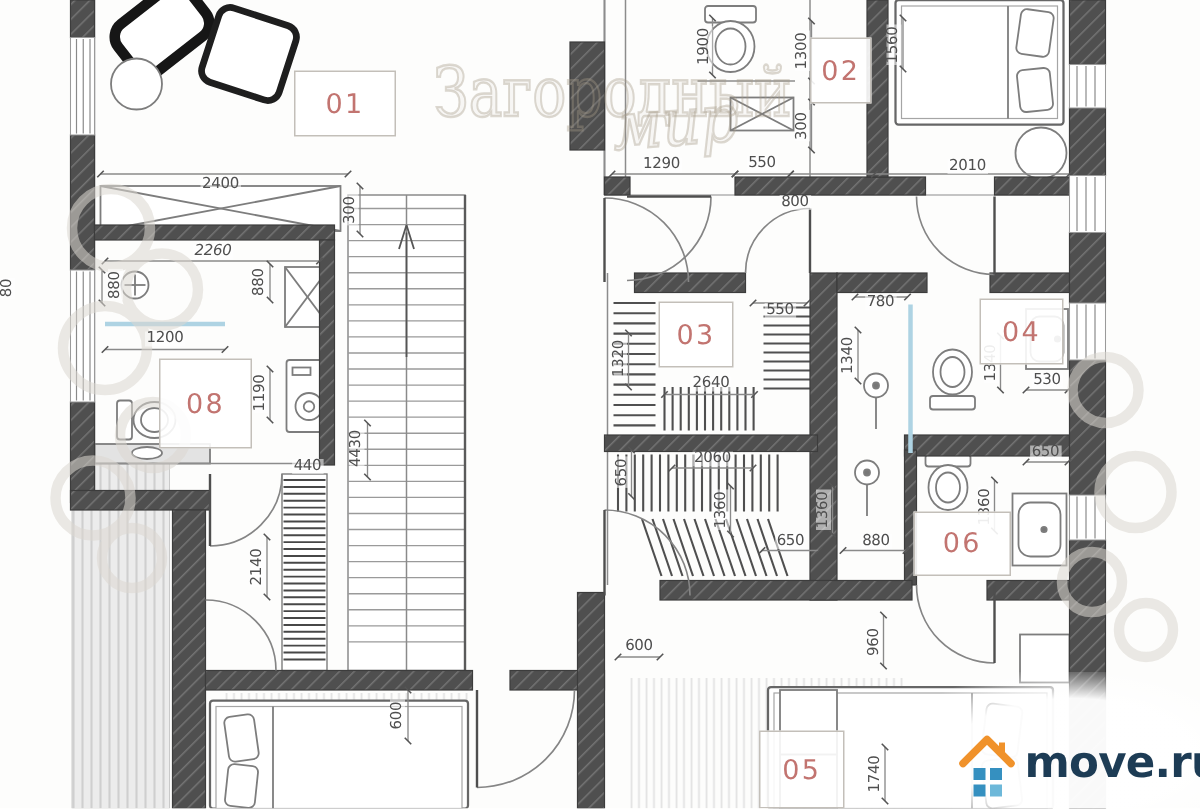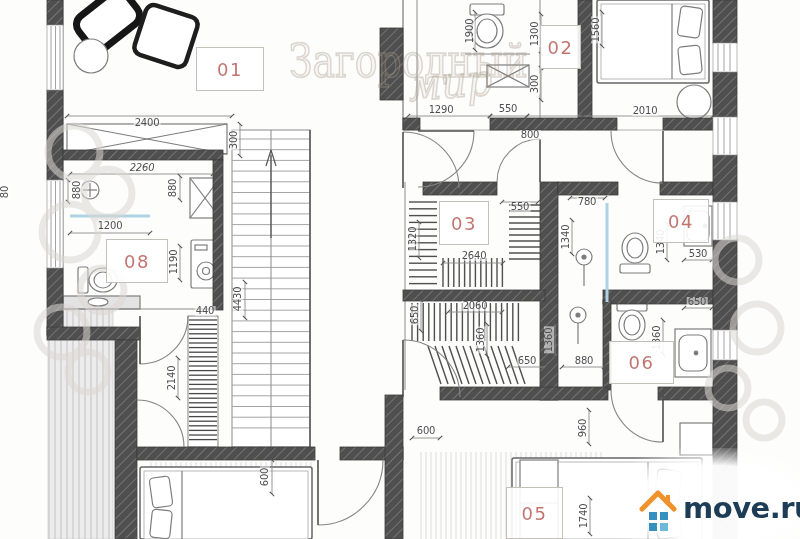--- a/index.html
+++ b/index.html
@@ -551,21 +551,21 @@
       </div>
       <div class="room" style="left: 609px; top: 199px; width: 56px; height: 44px; margin-left: 44px;">
         <span>04</span>
       </div>
       <div class="room" style="left: 506px; top: 487px; width: 57px; height: 52px;">
         <span>05</span>
       </div>
       <div class="room" style="left: 609px; top: 341px; width: 65px; height: 43px;">
         <span>06</span>
       </div>
-      <div class="room" style="left: 106px; top: 239px; width: 62px; height: 44px;">
+      <div class="room" style="left: 106px; top: 239px; width: 62px; height: 60px;">
         <span>08</span>
       </div>
     </div>
 
 <div class="logo-bg"></div>
 <div class="logo">
   <svg width="40" height="48" viewBox="0 0 40 48">
     <path d="M4,25 L20,9 L36,25" fill="none" stroke="#f0922b" stroke-width="5" stroke-linecap="round" stroke-linejoin="round"></path>
     <line x1="30" y1="11" x2="30" y2="19" stroke="#f0922b" stroke-width="4"></line>
     <rect x="11" y="28" width="8" height="8" fill="#3590c0"></rect>

